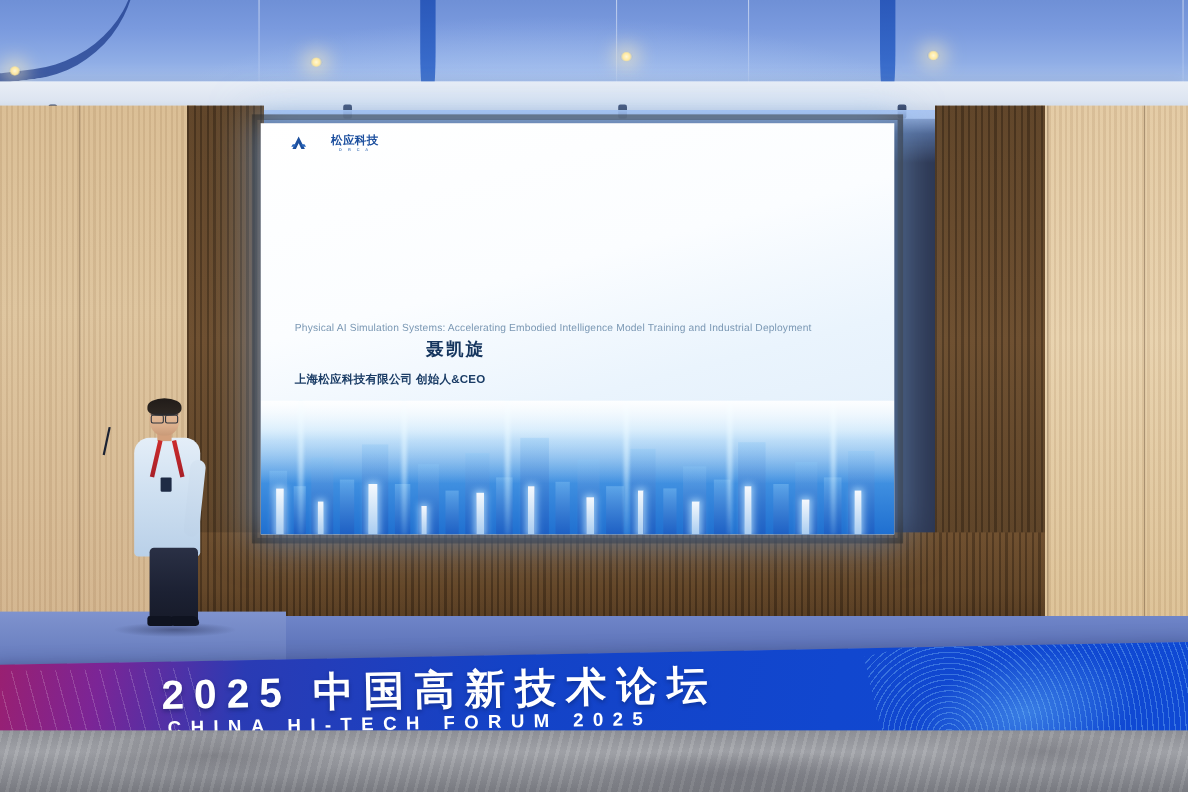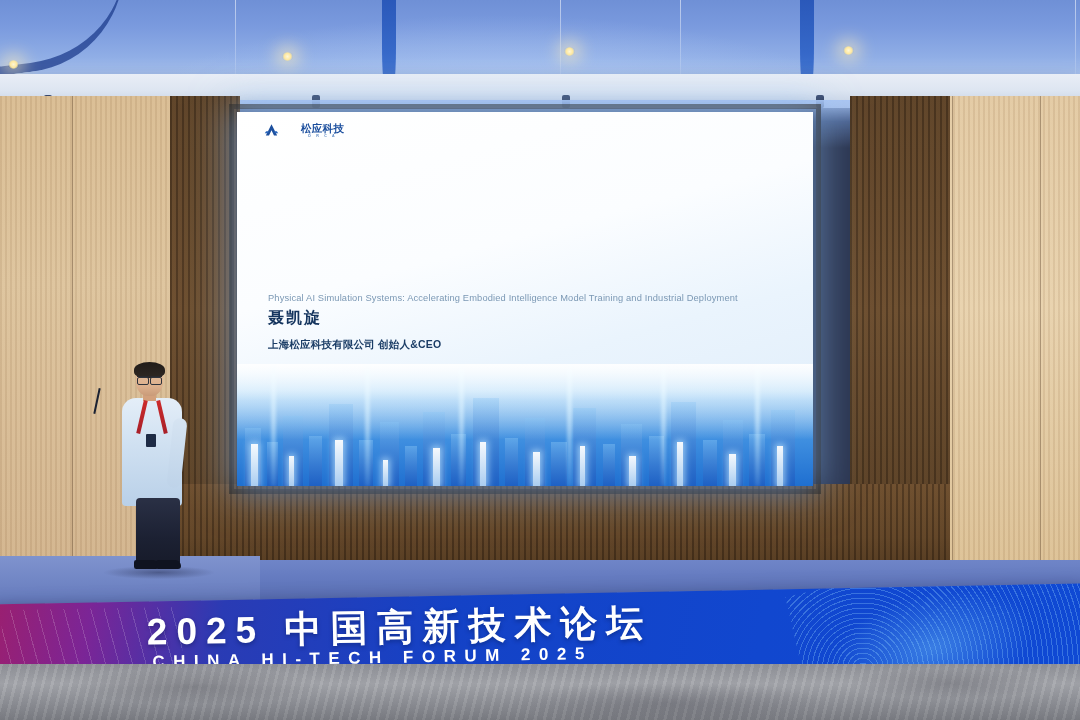--- a/index.html
+++ b/index.html
@@ -126,21 +126,21 @@
   .title-l2 { font-size: 29px; color: #1a8fe0; }
   .title-sub {
     position: absolute; left: 31px; top: 140px;
     font-size: 9.3px; color: #7b98b4; letter-spacing: .15px;
     font-weight: 400;
     margin-top: 41px;
   }
 
   .speaker-block { position: absolute; left: 31px; top: 196px; }
   .speaker-name {
-    font-size: 16px; font-weight: 800; color: #15355e; letter-spacing: 2px;
+    font-size: 16px; font-weight: 800; color: #15355e; letter-spacing: 2px; text-align: right;
   }
   .speaker-role {
     margin-top: 9px;
     font-size: 10.5px; font-weight: 700; color: #1b3d66; letter-spacing: .2px;
   }
 
   
   .city {
     position: absolute; left: 0; bottom: 0; width: 100%; height: 122px;
     overflow: hidden;

